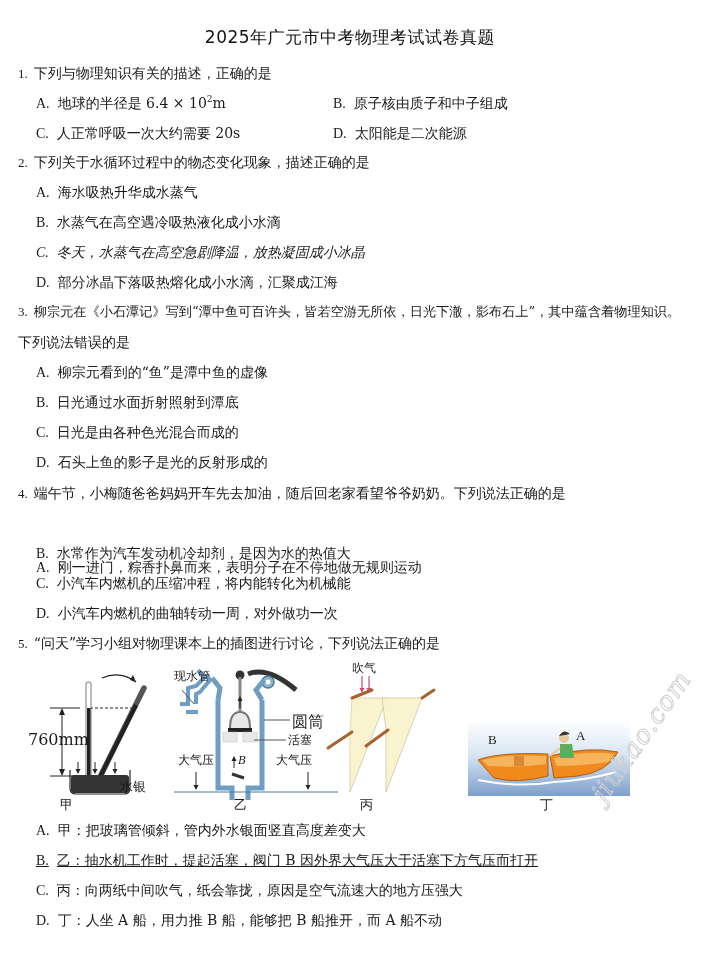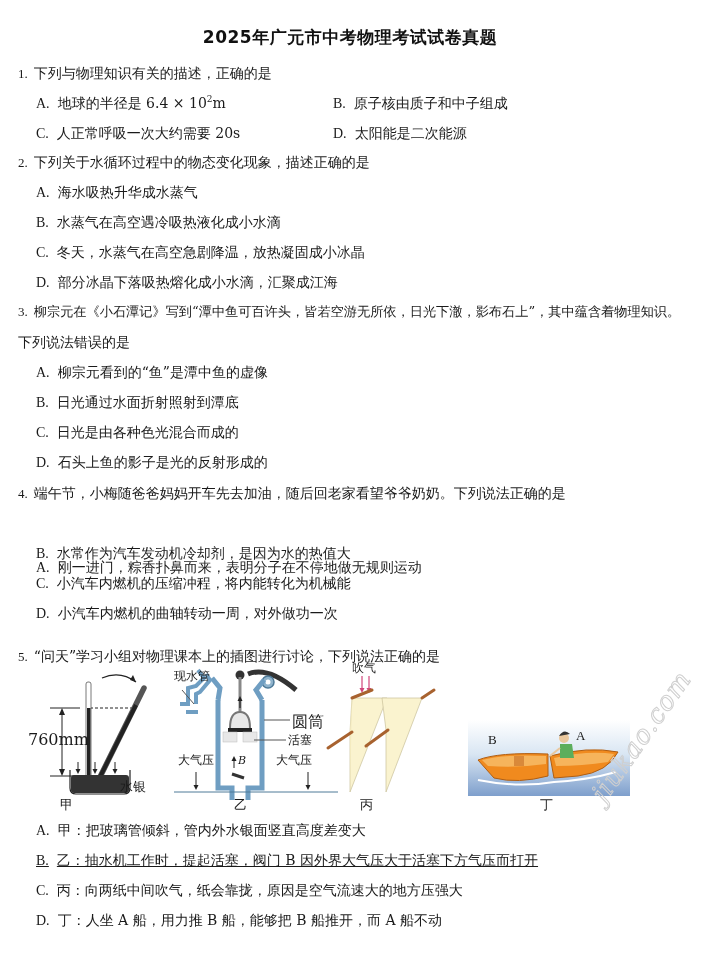--- a/index.html
+++ b/index.html
@@ -4,21 +4,21 @@
 <style>
   html, body { margin: 0; padding: 0; background: #ffffff; }
   body {
     width: 724px; height: 954px; overflow: hidden; position: relative;
     font-family: "DejaVu Serif", "Liberation Serif", serif;
     color: #1a1a1a;
   }
   .title {
     position: absolute; left: 0; top: 26px; width: 700px; text-align: center;
     font-family: "DejaVu Sans", "Liberation Sans", sans-serif;
-    font-weight: bold; font-size: 17px; letter-spacing: 0.5px; color: #111;
+    font-weight: normal; font-size: 17px; letter-spacing: 0.5px; color: #111;
   }
   .line {
     position: absolute; font-size: 14px; line-height: 18px; white-space: nowrap;
   }
   .qnum { font-family: "Liberation Serif", serif; font-size: 13px; margin-right: 6px; }
   .olabel { font-family: "Liberation Serif", serif; margin-right: 8px; }
   sup { font-size: 9px; line-height: 0; }
   .figure-row { position: absolute; left: 40px; top: 660px; width: 590px; height: 150px; }
   .fig { position: absolute; top: 0; }
   .fig svg { display: block; }
@@ -51,41 +51,41 @@
 </div>
 <div class="line" style="left:333px; top:124px;">
   <span class="olabel">D.</span><span>太阳能是二次能源</span>
 </div>
 
 <div class="line" style="left:18px; top:153px;">
   <span class="qnum">2.</span><span>下列关于水循环过程中的物态变化现象，描述正确的是</span>
 </div>
 <div class="line" style="left:36px; top:183px;"><span class="olabel">A.</span><span>海水吸热升华成水蒸气</span></div>
 <div class="line" style="left:36px; top:213px;"><span class="olabel">B.</span><span>水蒸气在高空遇冷吸热液化成小水滴</span></div>
-<div class="line" style="left:36px; top:243px;"><span class="olabel">C.</span><span>冬天，水蒸气在高空急剧降温，放热凝固成小冰晶</span></div>
+<div class="line" style="left:36px; top:243px;font-style:italic;"><span class="olabel">C.</span><span>冬天，水蒸气在高空急剧降温，放热凝固成小冰晶</span></div>
 <div class="line" style="left:36px; top:273px;"><span class="olabel">D.</span><span>部分冰晶下落吸热熔化成小水滴，汇聚成江海</span></div>
 
 <div class="line" style="left:18px; top:303px; font-size:13.2px;">
   <span class="qnum">3.</span><span>柳宗元在《小石潭记》写到“潭中鱼可百许头，皆若空游无所依，日光下澈，影布石上”，其中蕴含着物理知识。</span>
 </div>
 <div class="line" style="left:18px; top:333px;">下列说法错误的是</div>
 <div class="line" style="left:36px; top:363px;"><span class="olabel">A.</span><span>柳宗元看到的“鱼”是潭中鱼的虚像</span></div>
 <div class="line" style="left:36px; top:393px;"><span class="olabel">B.</span><span>日光通过水面折射照射到潭底</span></div>
 <div class="line" style="left:36px; top:423px;"><span class="olabel">C.</span><span>日光是由各种色光混合而成的</span></div>
 <div class="line" style="left:36px; top:453px;"><span class="olabel">D.</span><span>石头上鱼的影子是光的反射形成的</span></div>
 
 <div class="line" style="left:18px; top:484px;">
   <span class="qnum">4.</span><span>端午节，小梅随爸爸妈妈开车先去加油，随后回老家看望爷爷奶奶。下列说法正确的是</span>
 </div>
 <div class="line" style="left:36px; top:514px;margin-top:44px;"><span class="olabel">A.</span><span>刚一进门，粽香扑鼻而来，表明分子在不停地做无规则运动</span></div>
 <div class="line" style="left:36px; top:544px;"><span class="olabel">B.</span><span>水常作为汽车发动机冷却剂，是因为水的热值大</span></div>
 <div class="line" style="left:36px; top:574px;"><span class="olabel">C.</span><span>小汽车内燃机的压缩冲程，将内能转化为机械能</span></div>
 <div class="line" style="left:36px; top:604px;"><span class="olabel">D.</span><span>小汽车内燃机的曲轴转动一周，对外做功一次</span></div>
 
-<div class="line" style="left:18px; top:634px;margin-top:13px;">
+<div class="line" style="left:18px; top:634px;">
   <span class="qnum">5.</span><span>“问天”学习小组对物理课本上的插图进行讨论，下列说法正确的是</span>
 </div>
 
 <div class="figure-row">
 
   <div class="fig" style="left:0; width:120px; height:150px;">
     <svg width="120" height="150" viewBox="0 0 120 150">
 
       <path d="M62 18 Q80 10 96 22" fill="none" stroke="#222" stroke-width="1.3"></path>
       <polygon points="96,22 90,20 93,15" fill="#222"></polygon>

